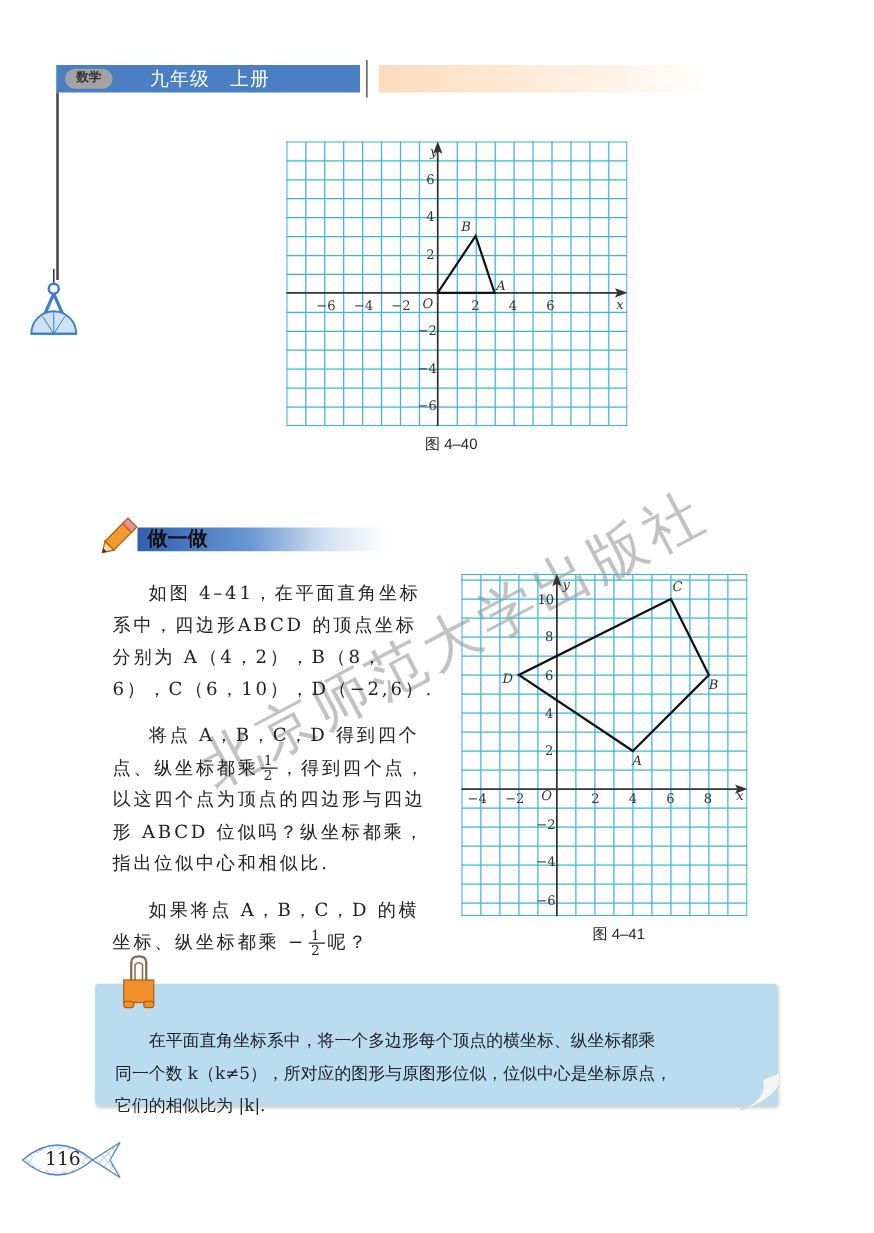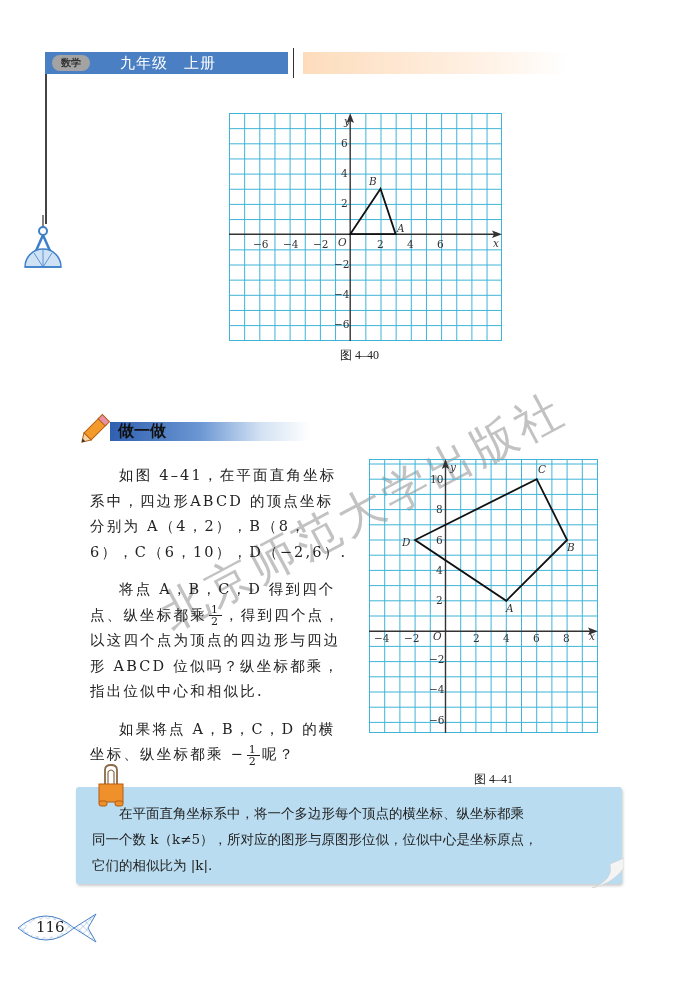--- a/index.html
+++ b/index.html
@@ -6,21 +6,21 @@
   body{width:699px;height:986px;position:relative;overflow:hidden;font-family:"DejaVu Serif","Liberation Serif",serif;color:#222;}
   .abs{position:absolute;}
   .header-bar{left:45px;top:52px;width:243px;height:22px;background:#4a7fc4;}
   .header-logo{left:52px;top:55px;width:38px;height:16px;background:#a3a3a3;border-radius:8px;font-size:10px;font-weight:bold;color:#333;text-align:center;line-height:16px;font-family:"DejaVu Sans",sans-serif;}
   .header-title{left:100px;top:52px;height:22px;line-height:22px;font-size:15px;color:#fff;font-family:"DejaVu Sans",sans-serif;letter-spacing:1px;margin-left:20px;}
   .header-divider{left:293px;top:48px;width:1px;height:30px;background:#333;}
   .header-band{left:303px;top:52px;width:265px;height:22px;background:linear-gradient(to right,#fddcbc,#fff2e6 70%,#fff);}
   .left-rule{left:45px;top:74px;width:1.5px;height:150px;background:#444;}
   .compass{left:22px;top:215px;width:42px;height:58px;}
   .grid-svg{position:absolute;}
-  .caption{font-size:12px;color:#222;font-family:Liberation Serif, serif;}
+  .caption{font-size:12px;color:#222;font-family:Liberation Sans, sans-serif;}
   .section-band{left:110px;top:422px;width:200px;height:19px;background:linear-gradient(to right,#2f5fb0,#6b97d3 45%,rgba(180,205,235,0.6) 75%,rgba(255,255,255,0));}
   .section-title{left:118px;top:421px;font-size:16px;font-weight:bold;color:#111;font-family:"DejaVu Sans",sans-serif;}
   .pencil{left:78px;top:410px;width:36px;height:36px;}
   .body-text{left:78px;width:283px;font-size:14.5px;line-height:25.5px;letter-spacing:2.2px;color:#222;}
   .p{text-indent:2em;margin:12px;}
   .frac{display:inline-block;vertical-align:middle;text-align:center;font-size:11px;line-height:11px;margin:0 2px;text-indent:0;}
   .frac span{display:block;}
   .frac .num{border-bottom:1px solid #222;padding:0 2px;}
   .note-box{left:76px;top:787px;width:546px;height:97px;background:#b9dcf0;border-radius:3px;box-shadow:1px 2px 3px rgba(0,0,0,0.2);}
   .note-curl{left:592px;top:858px;width:32px;height:30px;}
@@ -196,35 +196,35 @@
     <text x="61" y="24">10</text>
       <text x="67" y="54">8</text>
       <text x="67" y="85">6</text>
       <text x="67" y="115">4</text>
       <text x="67" y="145">2</text>
     <text x="60" y="204">−2</text>
       <text x="60" y="234">−4</text>
       <text x="60" y="265">−6</text>
   </g>
 </svg>
-<div class="abs caption" style="left:474px;top:771px;">图 4–41</div>
+<div class="abs caption" style="left:474px;top:739px;">图 4–41</div>
 
 <div class="abs note-box"></div>
 <svg class="abs note-curl" viewBox="0 0 32 30">
   <path d="M32 0 L32 10 Q20 26 0 30 Q22 22 18 6 Z" fill="#f4f4f4" stroke="#cfcfcf" stroke-width="0.6"></path>
 </svg>
 <svg class="abs clip" viewBox="0 0 30 46">
   <path d="M9 22 L9 6 Q9 1 15 1 Q21 1 21 6 L21 22" fill="none" stroke="#8a6a48" stroke-width="1.8"></path>
   <path d="M12 22 L12 8 Q15 4 18 8 L18 22" fill="none" stroke="#8a6a48" stroke-width="1.2"></path>
   <rect x="3" y="20" width="24" height="18" fill="#f0902a" stroke="#b55d10" stroke-width="1"></rect>
   <rect x="3" y="37" width="8" height="5" rx="2" fill="#f0902a" stroke="#b55d10" stroke-width="1"></rect>
   <rect x="19" y="37" width="8" height="5" rx="2" fill="#f0902a" stroke="#b55d10" stroke-width="1"></rect>
 </svg>
 <div class="abs note-text">
-  <div style="text-indent:2em;">在平面直角坐标系中，将一个多边形每个顶点的横坐标、纵坐标都乘</div>
+  <div style="text-indent:2em;margin-top:20px;">在平面直角坐标系中，将一个多边形每个顶点的横坐标、纵坐标都乘</div>
   <div>同一个数 k（k≠5），所对应的图形与原图形位似，位似中心是坐标原点，</div>
   <div>它们的相似比为 |k|.</div>
 </div>
 
 <svg class="abs page-fish" viewBox="0 0 86 40">
   <defs>
     <pattern id="net" width="5" height="5" patternUnits="userSpaceOnUse" patternTransform="rotate(45)">
       <path d="M0 0 L0 5 M0 0 L5 0" stroke="#5b8fd0" stroke-width="0.6"></path>
     </pattern>
   </defs>

